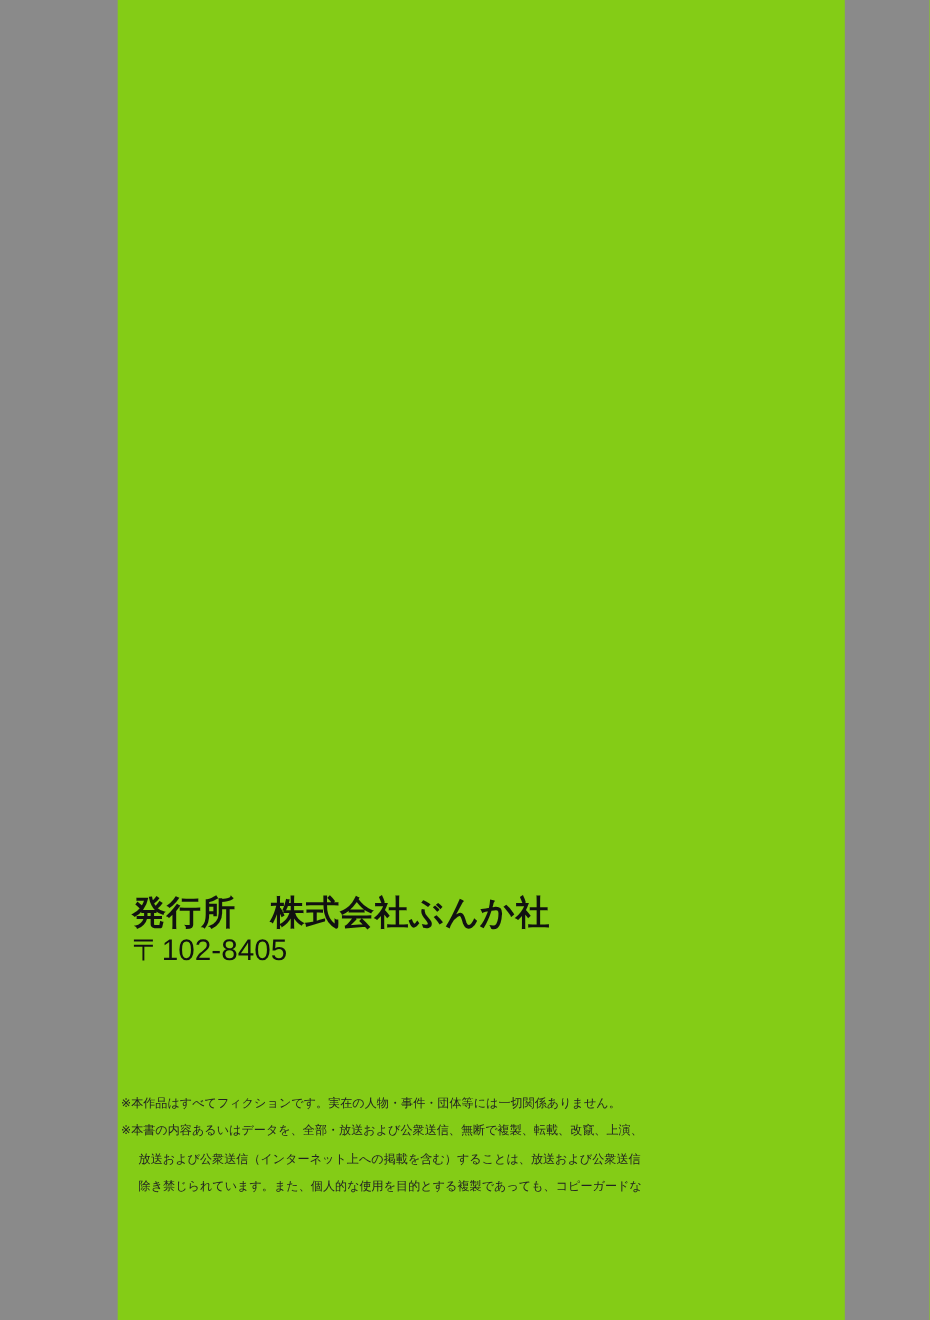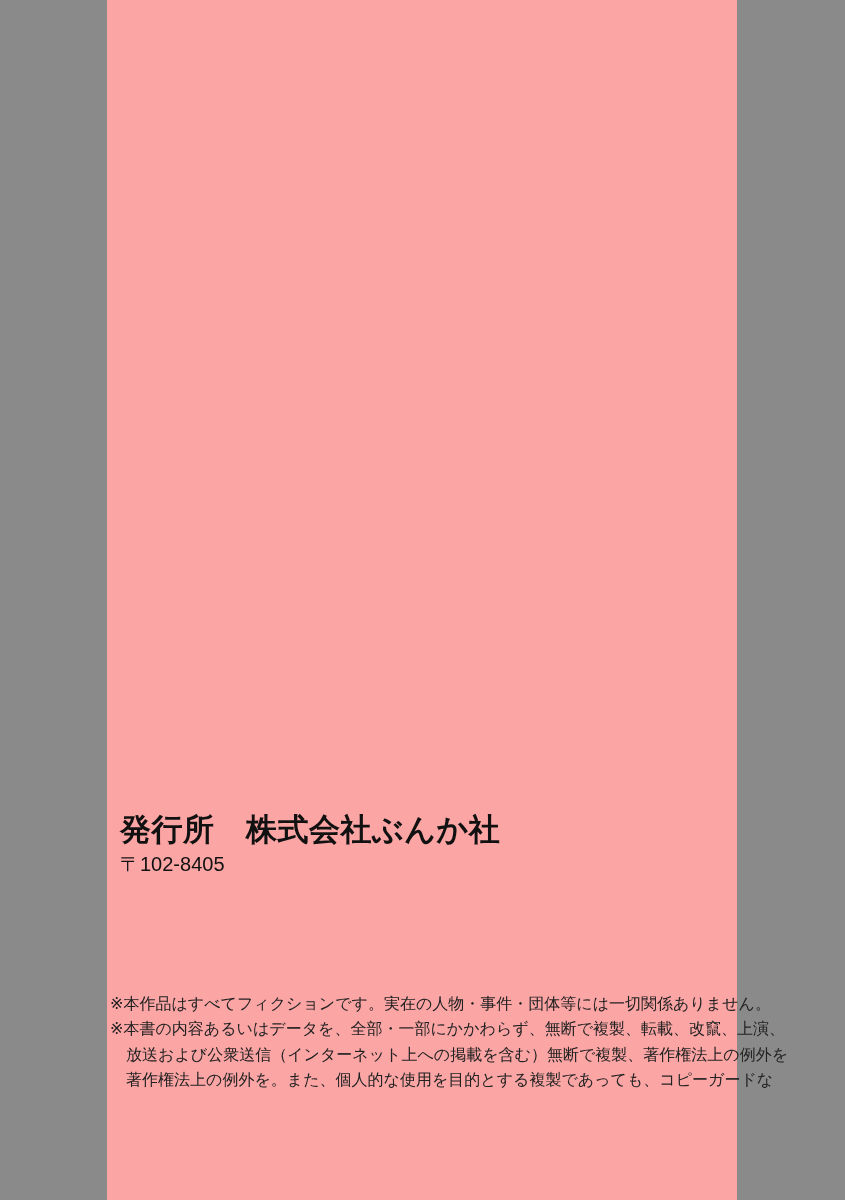--- a/index.html
+++ b/index.html
@@ -13,67 +13,68 @@
     position: relative;
     overflow: hidden;
     font-family: "Liberation Sans", "DejaVu Sans", sans-serif;
   }
   .page {
     position: absolute;
     left: 107px;
     top: 0;
     width: 630px;
     height: 1200px;
-    background: #fca5a5;
+    background: #84cc16;
     color: #1a1a1a;
+    padding-left: 31px;
   }
   .publisher-block {
     position: absolute;
     left: 13px;
     top: 810px;
     white-space: nowrap;
   }
   .publisher-line {
     font-size: 31px;
     font-weight: 700;
     line-height: 40px;
     letter-spacing: 0.5px;
     color: #111111;
   }
   .contact-line {
-    font-size: 20px;
+    font-size: 27px;
     font-weight: 500;
     line-height: 27px;
     margin-top: 1px;
     color: #111111;
   }
   .disclaimer {
     position: absolute;
     left: 3px;
     top: 991px;
     width: 627px;
-    font-size: 16px;
+    font-size: 11px;
     line-height: 25.4px;
     white-space: nowrap;
     color: #222222;
   }
   .disclaimer .cont {
     padding-left: 16px;
   }
 </style>
 </head>
 <body>
 
 <div class="page">
 
   <div class="publisher-block">
     <div class="publisher-line">発行所　株式会社ぶんか社</div>
     <div class="contact-line">〒102-8405</div>
   </div>
 
   <div class="disclaimer">
     <div>※本作品はすべてフィクションです。実在の人物・事件・団体等には一切関係ありません。</div>
-    <div>※本書の内容あるいはデータを、全部・一部にかかわらず、無断で複製、転載、改竄、上演、</div>
-    <div class="cont">放送および公衆送信（インターネット上への掲載を含む）無断で複製、著作権法上の例外を</div>
-    <div class="cont">著作権法上の例外を。また、個人的な使用を目的とする複製であっても、コピーガードな</div>
+    <div>※本書の内容あるいはデータを、全部・放送および公衆送信、無断で複製、転載、改竄、上演、</div>
+    <div class="cont">放送および公衆送信（インターネット上への掲載を含む）することは、放送および公衆送信</div>
+    <div class="cont">除き禁じられています。また、個人的な使用を目的とする複製であっても、コピーガードな</div>
   </div>
 
 </div>
 
 </body></html>

